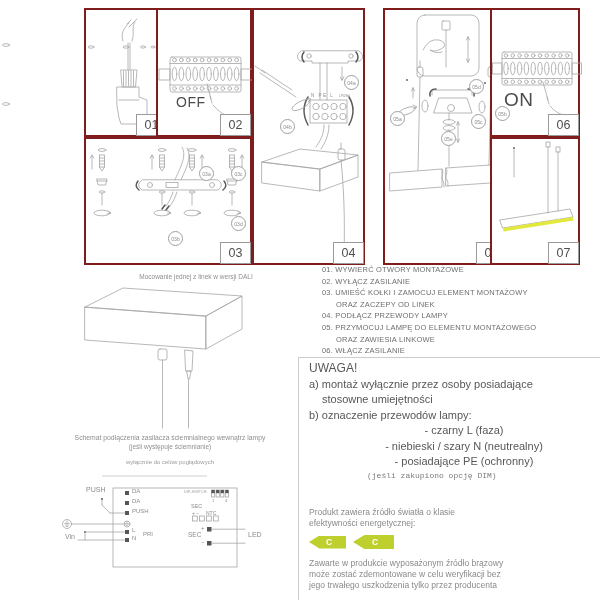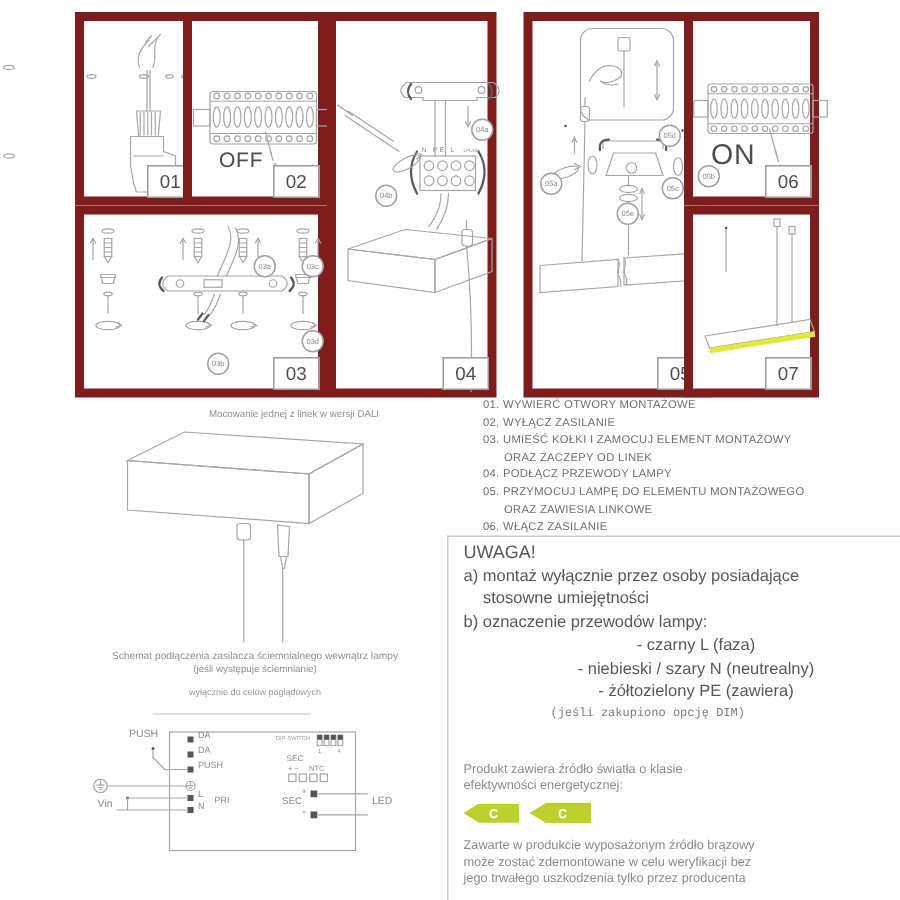--- a/index.html
+++ b/index.html
@@ -1,18 +1,18 @@
 <!DOCTYPE html>
 <html><head>
 <meta charset="utf-8">
 <style>
   html,body{margin:0;padding:0;background:#fff;}
   .page{position:relative;width:600px;height:600px;background:#fff;overflow:hidden;
         font-family:"Liberation Sans",sans-serif;}
-  .panel{position:absolute;border:6px solid #7f1d1d;background:#fff;box-sizing:border-box;}
+  .panel{position:absolute;border:2px solid #7f1d1d;background:#fff;box-sizing:border-box;margin-left:34px;}
   .panel svg{position:absolute;left:0;top:0;}
   .pnum{position:absolute;right:-1px;bottom:-1px;width:29px;height:20px;border:1px solid #9a9a9a;
         color:#4f4f4f;font-size:12.5px;display:flex;align-items:center;justify-content:center;background:#fff;}
   .callout{position:absolute;width:13px;height:13px;border:1px solid #a0a0a0;border-radius:50%;
         color:#8a8a8a;font-size:5px;display:flex;align-items:center;justify-content:center;background:#fff;z-index:3;}
   .s{stroke:#a6a6a6;fill:none;stroke-width:0.8;stroke-linecap:round;}
   .d{stroke:#5a5a5a;fill:none;stroke-width:1.5;stroke-linecap:round;}
   .f{fill:#555;stroke:none;}
   .biglbl{position:absolute;color:#4c4c4c;font-weight:normal;}
   .tinylbl{position:absolute;color:#8c8c8c;}
@@ -325,21 +325,21 @@
 
   <div class="warnbox"></div>
 
   <div class="warn">
     <div class="t">UWAGA!</div>
     <div class="l">a) montaż wyłącznie przez osoby posiadające</div>
     <div class="l i1">stosowne umiejętności</div>
     <div class="l">b) oznaczenie przewodów lampy:</div>
     <div class="l i2">- czarny L (faza)</div>
     <div class="l i2">- niebieski / szary N (neutrealny)</div>
-    <div class="l i2">- żółtozielony PE (zawiera)</div>
+    <div class="l i2">- posiadające PE (ochronny)</div>
     <div class="dim">(jeśli zakupiono opcję DIM)</div>
   </div>
 
   <div class="energy">
     <div class="l">Produkt zawiera źródło światła o klasie</div>
     <div class="l">efektywności energetycznej:</div>
     <div class="badges">
       <div class="badge">C</div>
       <div class="badge b2">C</div>
     </div>

